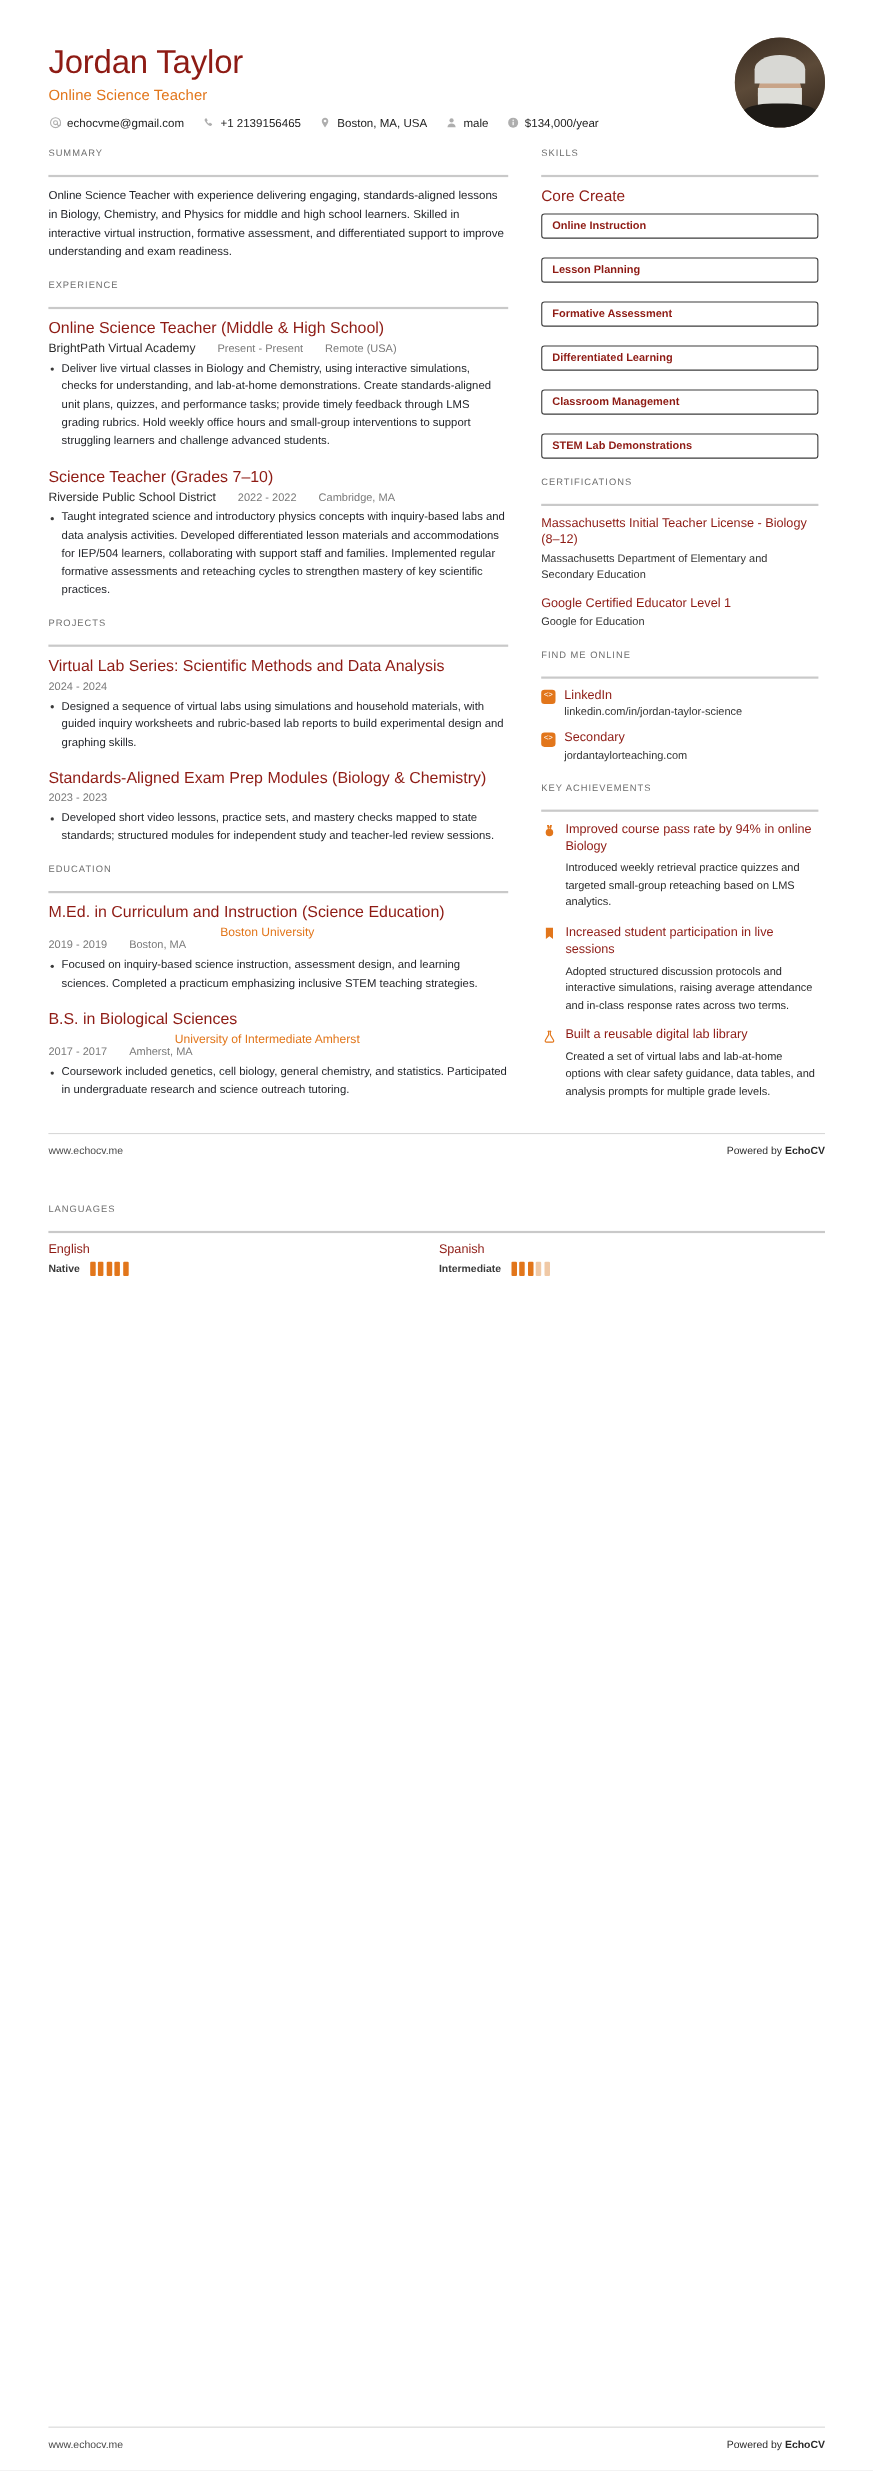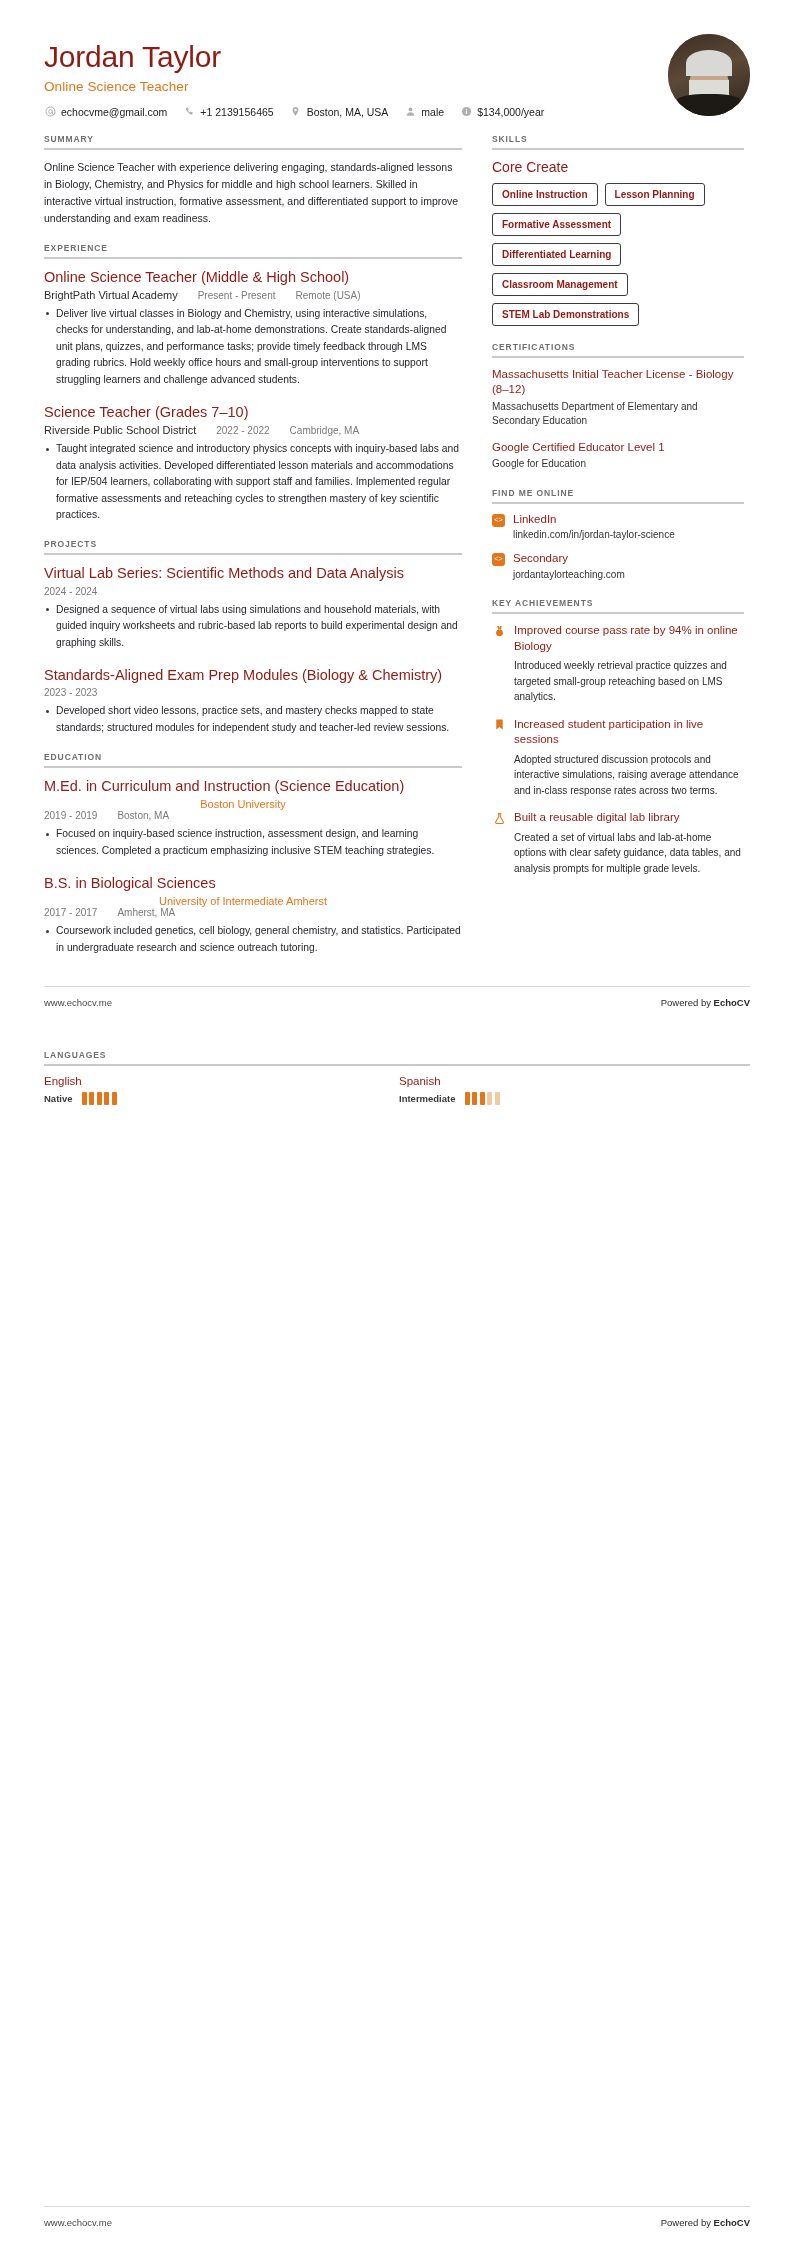--- a/index.html
+++ b/index.html
@@ -121,22 +121,21 @@
   .col-main { width: 418px; flex: 0 0 418px; }
   .col-side { width: 252px; flex: 0 0 252px; }
 
   
   .sec { margin-bottom: 16px; }
   .sec-label {
     font-size: 8.5px;
     letter-spacing: 0.9px;
     color: #6f6f6f;
     text-transform: uppercase;
-    padding-bottom: 4px;
-    font-weight: bold;
+    padding-bottom: 15px;
   }
   .sec-rule {
     height: 2px;
     background: #c9c9c9;
     margin-bottom: 9px;
   }
 
   
   .summary-text {
     font-size: 10.5px;
@@ -195,21 +194,21 @@
     background: #3a3a3a;
   }
 
   
   .skills-group-title {
     font-size: 14px;
     color: #8e1b14;
     margin-bottom: 8px;
     font-weight: 400;
   }
-  .skill-tags { display: flex; flex-wrap: wrap; gap: 7px; }
+  .skill-tags { display: flex; flex-wrap: wrap; gap: 17px; flex-direction: column; }
   .skill-tag {
     border: 1.2px solid #3c3c3c;
     border-radius: 3px;
     padding: 5px 9px;
     font-size: 10px;
     font-weight: bold;
     color: #8e1b14;
     background: #fff;
     line-height: 1.1;
     white-space: nowrap;

